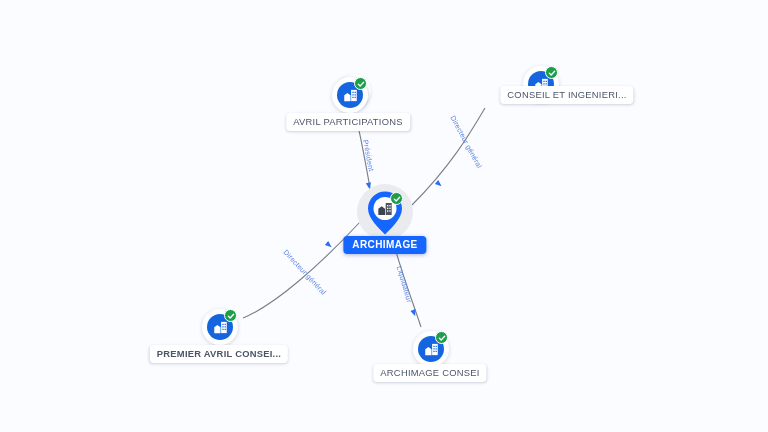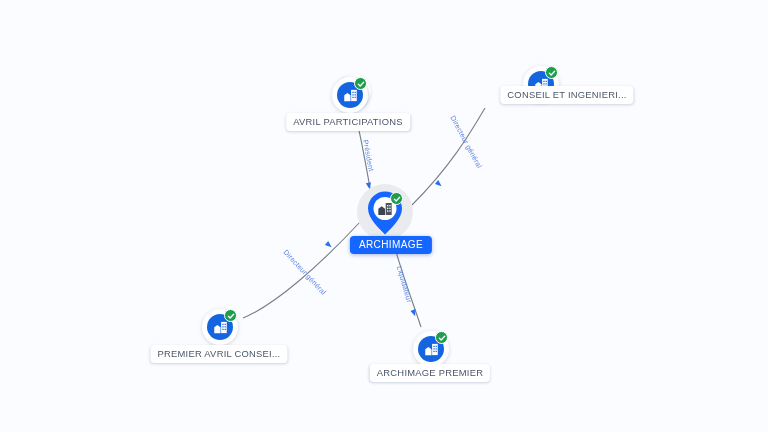--- a/index.html
+++ b/index.html
@@ -231,21 +231,21 @@
               <rect x="15" y="14" width="2" height="2" fill="#1565e0"></rect>
               <rect x="18.5" y="14" width="2" height="2" fill="#1565e0"></rect>
             </svg>
           </div>
           <div class="check-badge">
             <svg viewBox="0 0 12 12" xmlns="http://www.w3.org/2000/svg">
               <path d="M2 6.2 L4.7 9 L10 3.3" fill="none" stroke="#ffffff" stroke-width="2" stroke-linecap="round" stroke-linejoin="round"></path>
             </svg>
           </div>
         </div>
-        <div class="node-label" style="left: -1px; top: 18px;">PREMIER AVRIL CONSEI...</div>
+        <div class="node-label" style="left: -1px; top: 18px; font-weight: bold;">PREMIER AVRIL CONSEI...</div>
       </div>
       <div class="node" style="left: 431px; top: 349px;">
         <div class="node-icon-wrap">
           <div class="halo"></div>
           <div class="icon-circle">
             <svg viewBox="0 0 24 24" xmlns="http://www.w3.org/2000/svg">
               <path d="M2 21h10v-9.5L7 8 2 11.5V21z" fill="#ffffff"></path>
               <path d="M13 21h9V3h-9v18z" fill="#ffffff"></path>
               <rect x="15" y="6" width="2" height="2" fill="#1565e0"></rect>
               <rect x="18.5" y="6" width="2" height="2" fill="#1565e0"></rect>
@@ -254,21 +254,21 @@
               <rect x="15" y="14" width="2" height="2" fill="#1565e0"></rect>
               <rect x="18.5" y="14" width="2" height="2" fill="#1565e0"></rect>
             </svg>
           </div>
           <div class="check-badge">
             <svg viewBox="0 0 12 12" xmlns="http://www.w3.org/2000/svg">
               <path d="M2 6.2 L4.7 9 L10 3.3" fill="none" stroke="#ffffff" stroke-width="2" stroke-linecap="round" stroke-linejoin="round"></path>
             </svg>
           </div>
         </div>
-        <div class="node-label" style="left: -1px; top: 15px;">ARCHIMAGE PREMIER</div>
+        <div class="node-label" style="left: -1px; top: 15px;">ARCHIMAGE CONSEI</div>
       </div>
     </div>
 
   <div class="node node-center" id="center-node-el" style="left: 385px; top: 212px;">
     <div class="focus-glow"></div>
     <div class="pin-wrap">
       <svg class="pin-shape" viewBox="0 0 38 46" xmlns="http://www.w3.org/2000/svg">
         <path d="M19 1.5 C9.6 1.5 2 9.1 2 18.5 C2 28.5 13 38.5 19 44.5 C25 38.5 36 28.5 36 18.5 C36 9.1 28.4 1.5 19 1.5 Z" fill="#1565ff"></path>
         <circle cx="19" cy="18.5" r="11.5" fill="#ffffff"></circle>
       </svg>
@@ -283,16 +283,16 @@
           <rect x="15" y="14" width="2" height="2" fill="#ffffff"></rect>
           <rect x="18.5" y="14" width="2" height="2" fill="#ffffff"></rect>
         </svg>
       </div>
       <div class="check-badge">
         <svg viewBox="0 0 12 12" xmlns="http://www.w3.org/2000/svg">
           <path d="M2 6.2 L4.7 9 L10 3.3" fill="none" stroke="#ffffff" stroke-width="2" stroke-linecap="round" stroke-linejoin="round"></path>
         </svg>
       </div>
     </div>
-    <div class="label-active" id="center-label-el" style="left: 6px; top: 24px;">ARCHIMAGE</div>
+    <div class="label-active" id="center-label-el" style="left: 0px; top: 24px; font-weight: bold;">ARCHIMAGE</div>
   </div>
 
 </div>
 
 </body></html>

